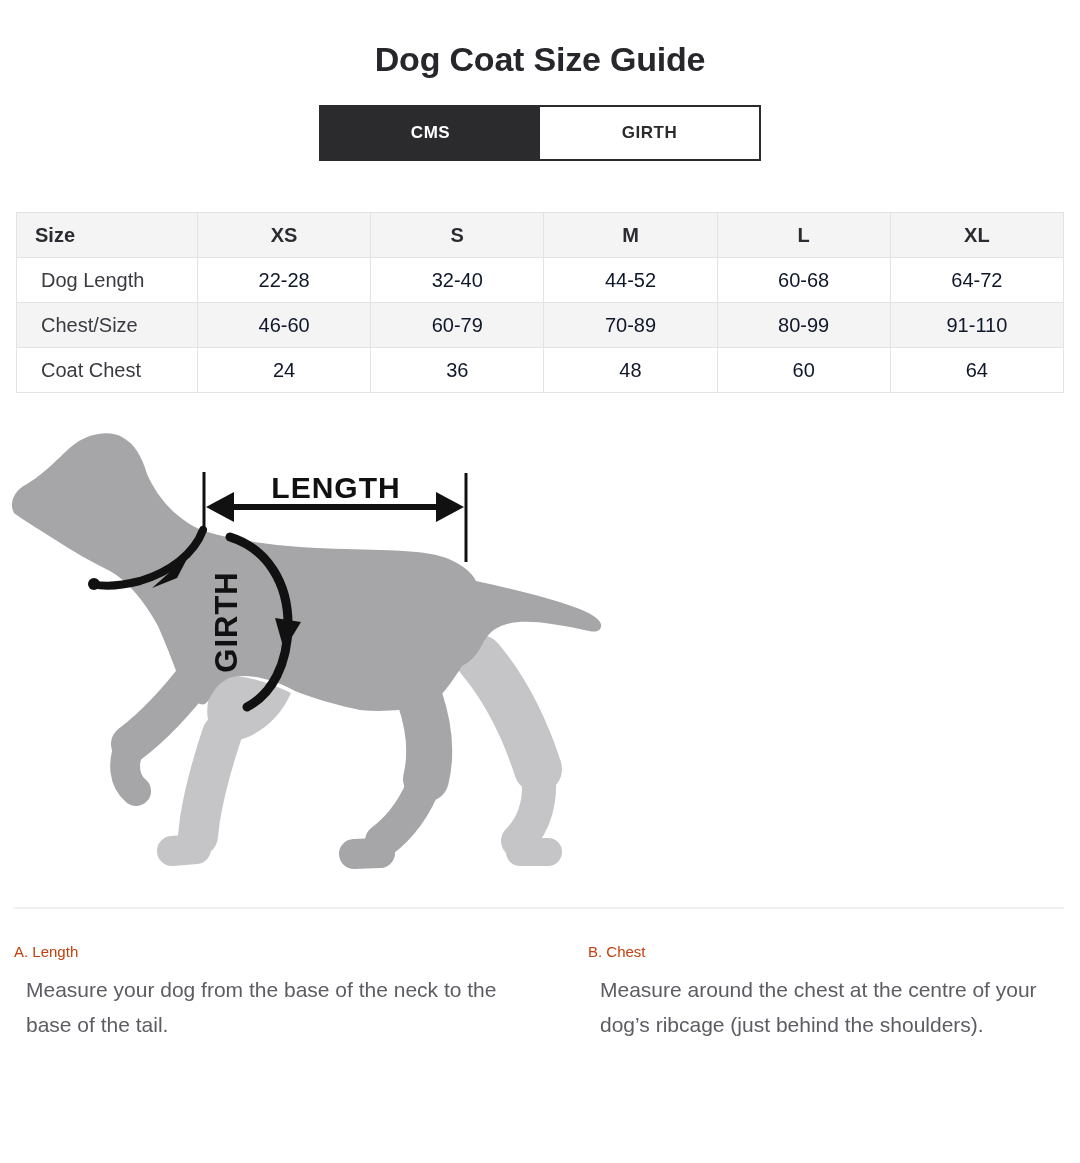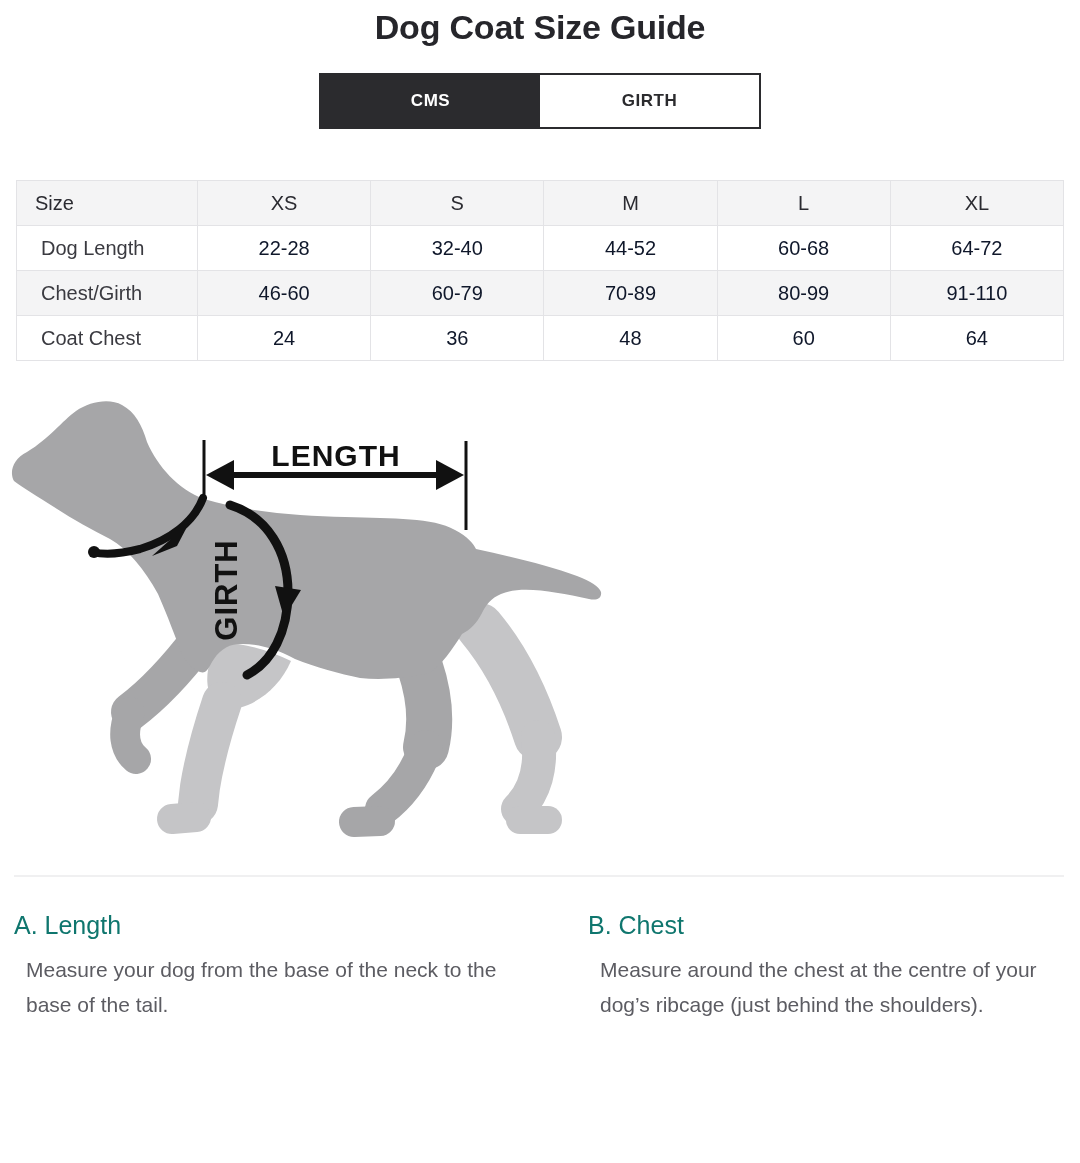--- a/index.html
+++ b/index.html
@@ -1,47 +1,47 @@
 <!DOCTYPE html>
 <html><head>
 <meta charset="utf-8">
 <style>
   html,body{margin:0;padding:0;background:#ffffff;}
   body{font-family:"Liberation Sans", sans-serif; color:#26262b;}
   .page{width:1080px;height:1163px;position:relative;background:#fff;overflow:hidden;}
 
-  .title{margin:0;padding-top:8px;text-align:center;font-size:34px;font-weight:700;
+  .title{margin:0;padding-top:40px;text-align:center;font-size:34px;font-weight:700;
          color:#26262b;letter-spacing:-0.2px;}
 
   .unit-toggle{width:442px;height:56px;margin:26px auto 0 auto;display:flex;
                border:2px solid #2b2b2e;box-sizing:border-box;}
   .unit-toggle .seg{flex:1;display:flex;align-items:center;justify-content:center;
                font-size:17px;font-weight:700;letter-spacing:0.5px;cursor:pointer;}
   .seg.active{background:#2b2b2e;color:#ffffff;}
   .seg.inactive{background:#ffffff;color:#2b2b2e;}
 
   table.size-table{border-collapse:collapse;table-layout:fixed;
         width:1048px;margin:51px auto 0 auto;font-size:20px;}
   .size-table th,.size-table td{border:1px solid #e3e3e6;height:45px;
         text-align:center;vertical-align:middle;color:#0f172a;font-weight:400;padding:0 6px;box-sizing:border-box;}
-  .size-table th{background:#f4f4f5;color:#2b2b31;font-weight:400;}
+  .size-table th{background:#f4f4f5;color:#2b2b31;font-weight:700;}
   .size-table th.rowlabel{text-align:left;padding-left:18px;width:181px;}
   .size-table td.rowlabel{text-align:left;padding-left:24px;color:#3a3a40;}
   .size-table tbody tr:nth-child(2) td{background:#f4f4f5;}
 
   .advice-heading{margin:0;padding:44px 0 0 18px;font-size:34px;font-weight:700;color:#26262b;}
 
   .diagram{display:block;margin-top:11px;}
 
   .divider{border-top:2px solid #f0f0f1;margin:5px 16px 0 14px;}
 
   .notes{display:flex;padding:34px 0 0 14px;}
   .note-a{width:574px;}
   .note-b{flex:1;}
-  .note h3{margin:0 0 0 0;font-size:25px;font-weight:400;color:#0f766e;}
+  .note h3{margin:0 0 0 0;font-size:15px;font-weight:400;color:#c2410c;}
   .note p{margin:12px;font-size:21px;line-height:35px;color:#5c5c62;max-width:485px;}
 </style>
 </head>
 <body>
 
 <div class="page">
 
   <h1 class="title">Dog Coat Size Guide</h1>
 
   <div class="unit-toggle">
@@ -63,21 +63,21 @@
     <tbody>
       <tr>
         <td class="rowlabel">Dog Length</td>
         <td>22-28</td>
         <td>32-40</td>
         <td>44-52</td>
         <td>60-68</td>
         <td>64-72</td>
       </tr>
       <tr>
-        <td class="rowlabel">Chest/Girth</td>
+        <td class="rowlabel">Chest/Size</td>
         <td>46-60</td>
         <td>60-79</td>
         <td>70-89</td>
         <td>80-99</td>
         <td>91-110</td>
       </tr>
       <tr>
         <td class="rowlabel">Coat Chest</td>
         <td>24</td>
         <td>36</td>

